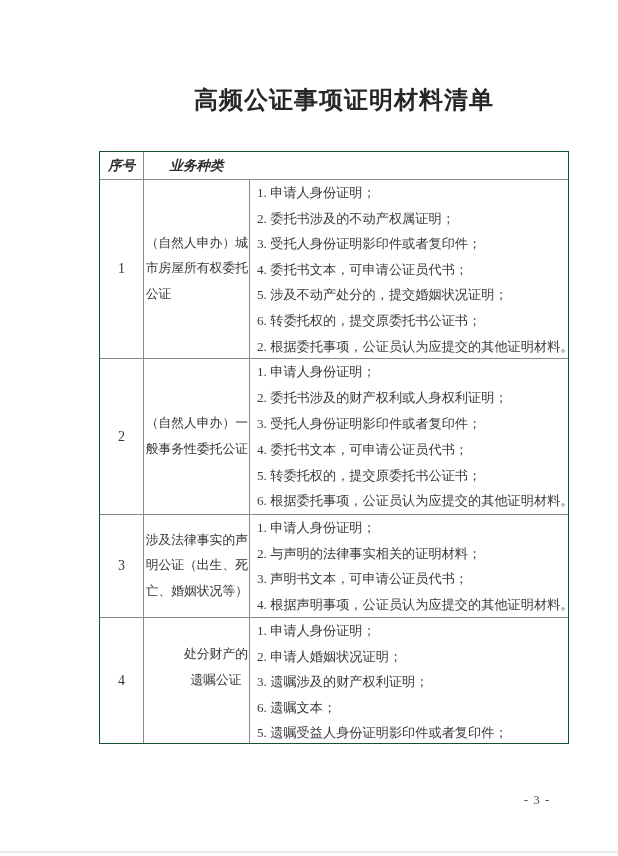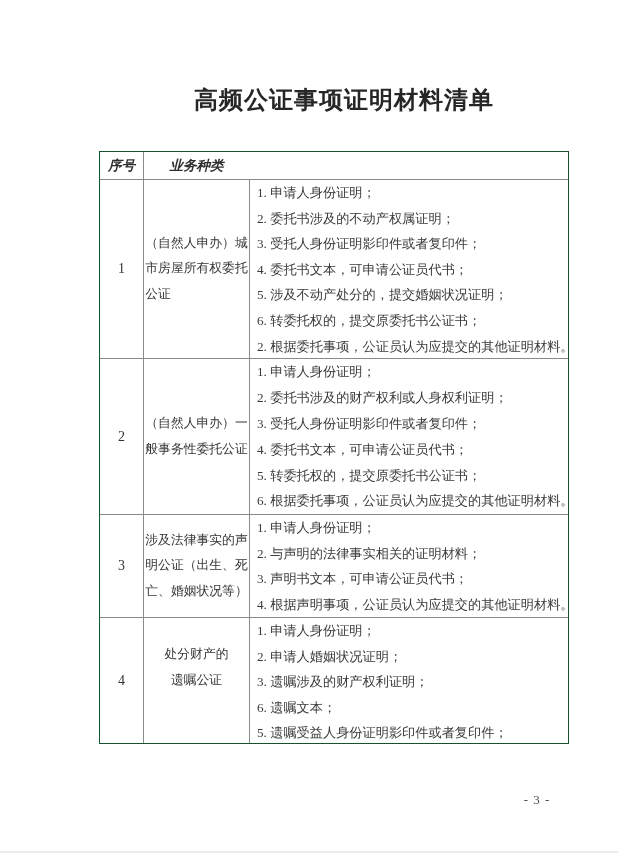--- a/index.html
+++ b/index.html
@@ -50,21 +50,21 @@
     font-style:italic;
     font-size:13.5px;
     color:#2f2f2f;
   }
   .num {
     display:flex; align-items:center; justify-content:center;
     font-size:14px;
     color:#353535;
   }
   .cat {
-    display:flex; align-items:center; justify-content:center;
+    display:flex; align-items:center; justify-content:flex-end;
     padding:0 1px;
   }
   .cat span {
     white-space:pre-line;
     font-size:12.8px;
     line-height:25.5px;
     color:#353535;
     text-align:left;
   }
   .cat.center { }

